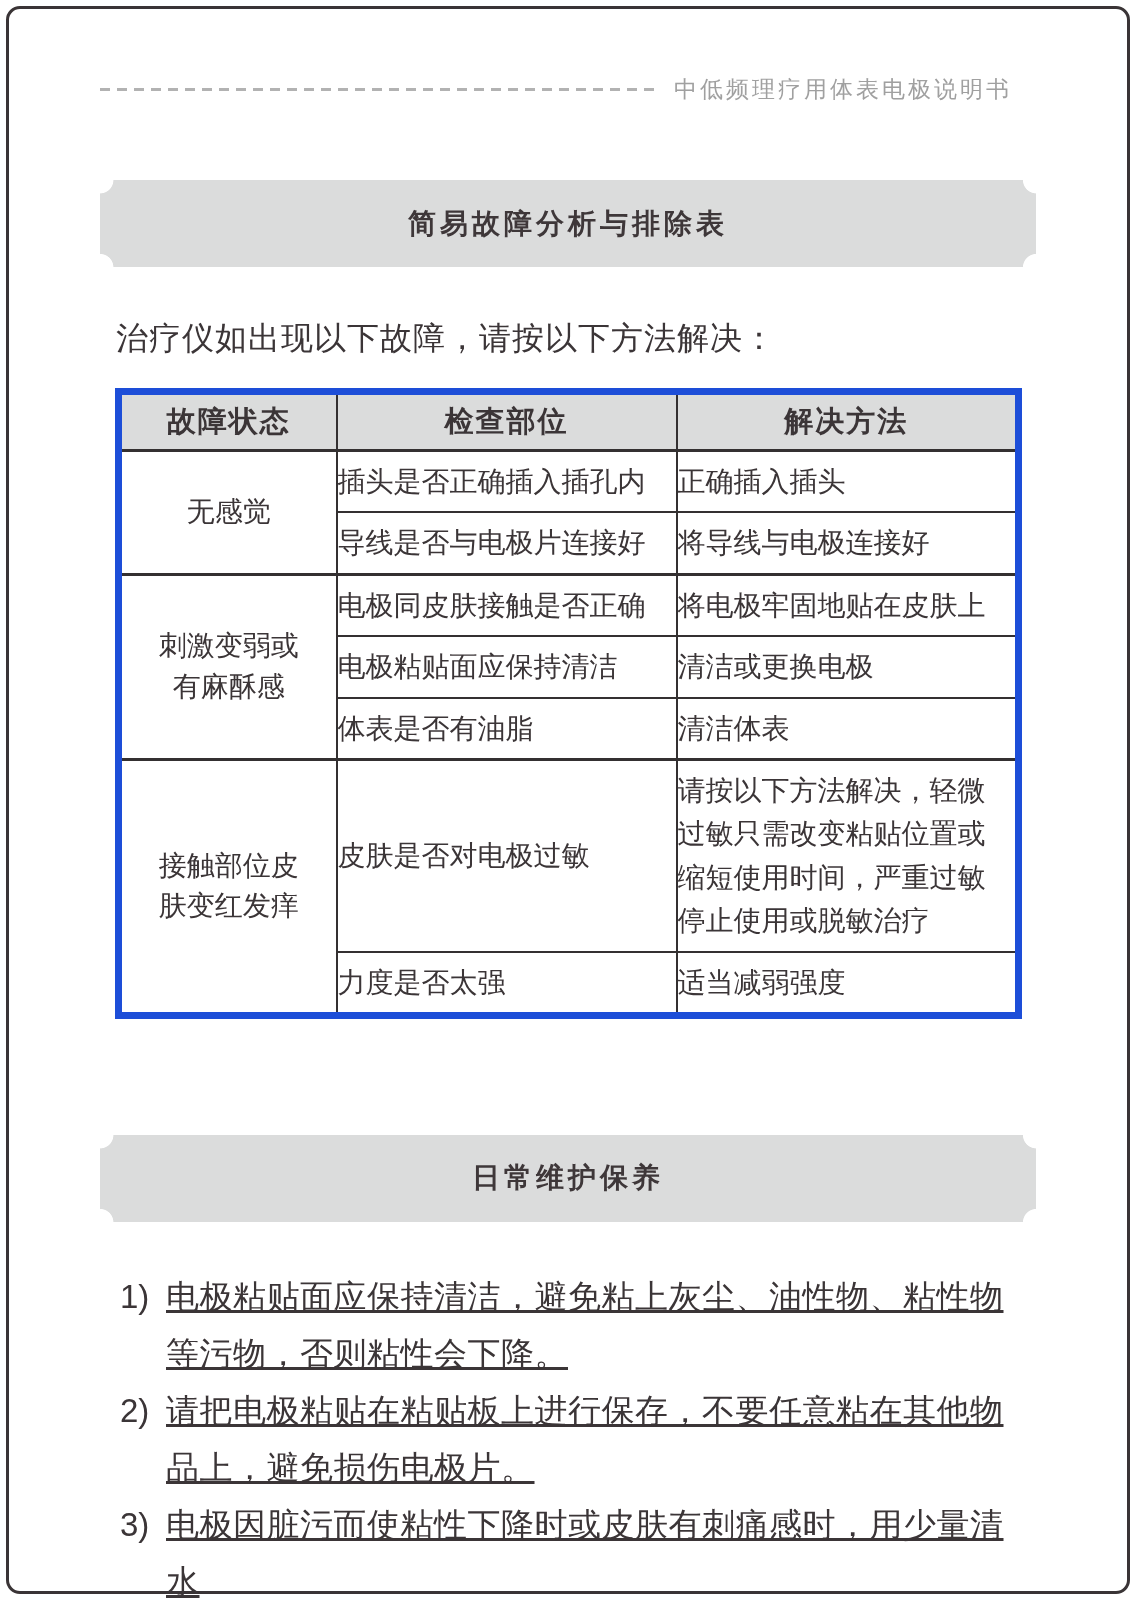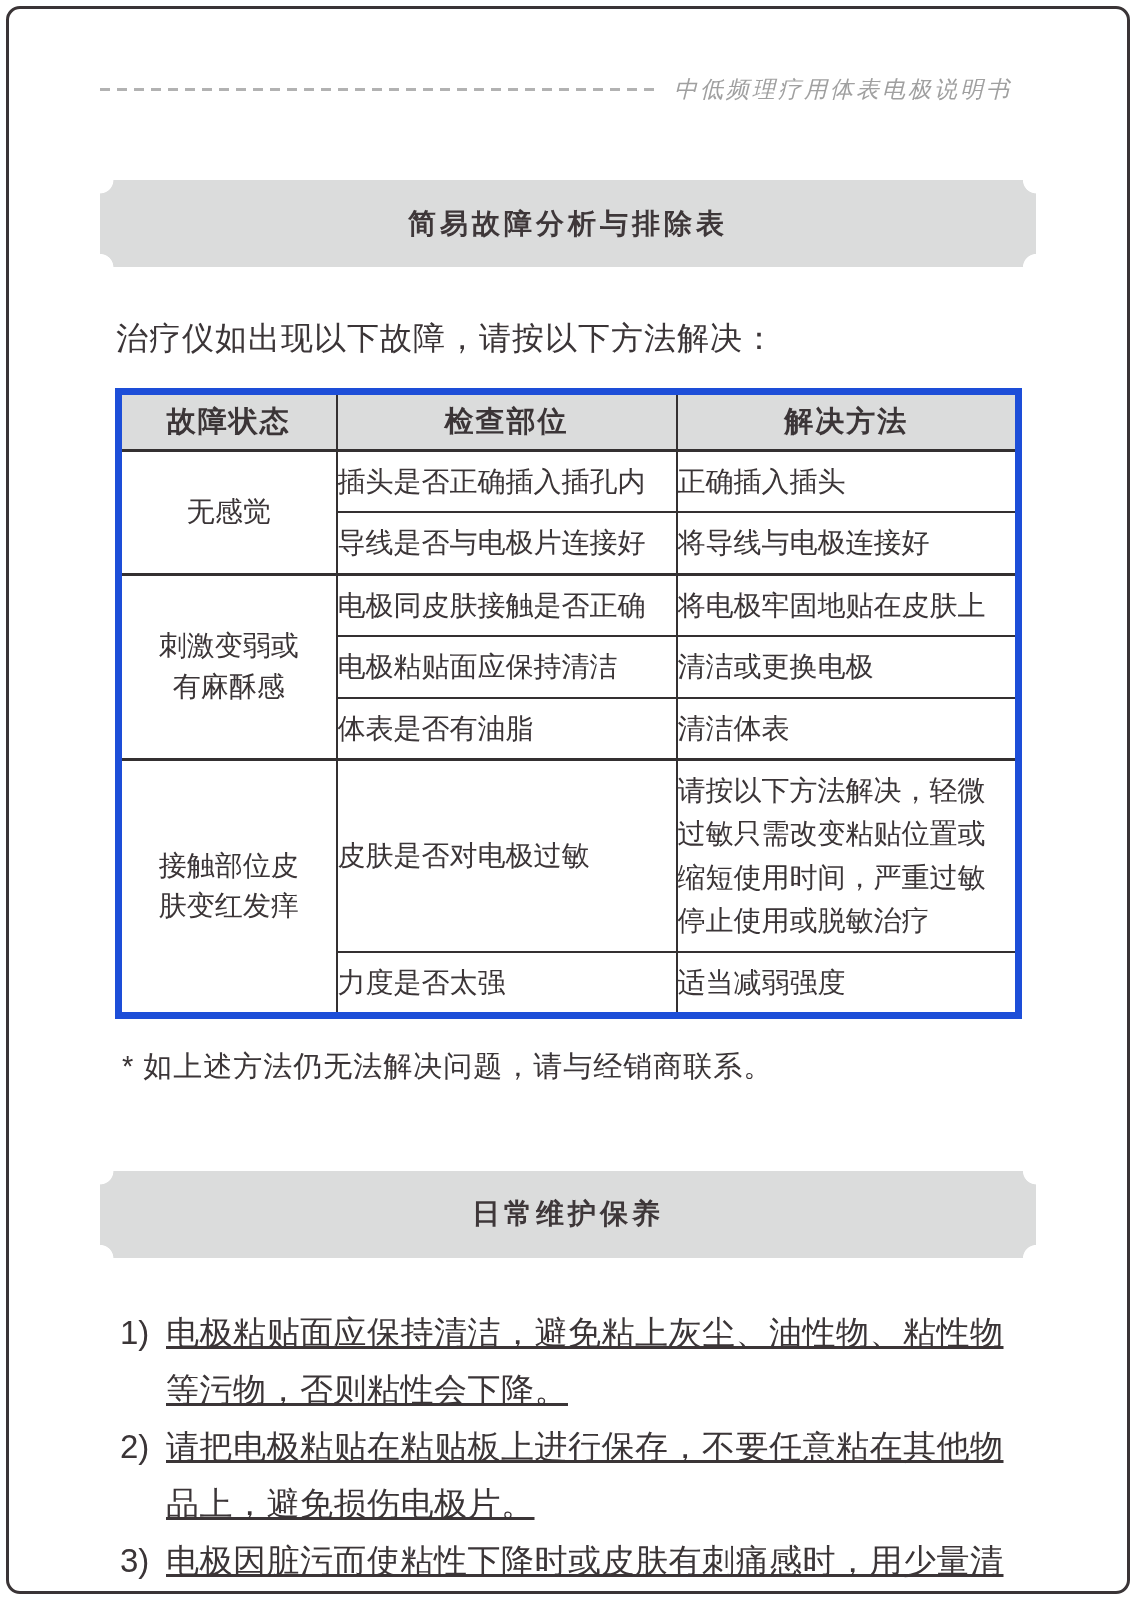--- a/index.html
+++ b/index.html
@@ -28,21 +28,20 @@
     padding: 0 100px;
   }
 
   
   .doc-header {
     margin-top: 74px;
     display: flex;
     align-items: center;
     gap: 18px;
     padding-right: 24px;
-    font-style: italic;
   }
   .dash-line {
     flex: 1 1 auto;
     height: 3px;
     background: repeating-linear-gradient(90deg, #b2b2b2 0 10px, transparent 10px 17px);
   }
   .doc-title {
     flex: 0 0 auto;
     font-size: 23px;
     letter-spacing: 3px;
@@ -61,21 +60,21 @@
       radial-gradient(circle at 100% 0,    transparent 13px, #dbdcdc 13.8px) top right   / 51% 51% no-repeat,
       radial-gradient(circle at 0 100%,    transparent 13px, #dbdcdc 13.8px) bottom left / 51% 51% no-repeat,
       radial-gradient(circle at 100% 100%, transparent 13px, #dbdcdc 13.8px) bottom right/ 51% 51% no-repeat;
   }
   .banner-title {
     font-size: 28px;
     font-weight: bold;
     letter-spacing: 4px;
     color: #3e3739;
   }
-  .banner.second { margin-top: 84px; }
+  .banner.second { margin-top: 116px; }
 
   
   .intro {
     margin: 50px 0 0 16px;
     font-size: 32px;
     letter-spacing: 1px;
   }
 
   
   table.trouble {
@@ -200,21 +199,20 @@
           <td class="check-cell">皮肤是否对电极过敏</td>
           <td class="solution-cell">请按以下方法解决，轻微过敏只需改变粘贴位置或缩短使用时间，严重过敏停止使用或脱敏治疗</td>
         </tr>
         <tr>
           <td class="check-cell">力度是否太强</td>
           <td class="solution-cell">适当减弱强度</td>
         </tr>
       </tbody>
     </table>
 
-    <p class="footnote">* 如上述方法仍无法解决问题，请与经销商联系。</p>
 
     <div class="banner second">
       <span class="banner-title">日常维护保养</span>
     </div>
 
     <div class="care-list">
       <div class="care-item">
         <span class="marker">1)</span>
         <span class="li-text">电极粘贴面应保持清洁，避免粘上灰尘、油性物、粘性物等污物，否则粘性会下降。</span>
       </div>

